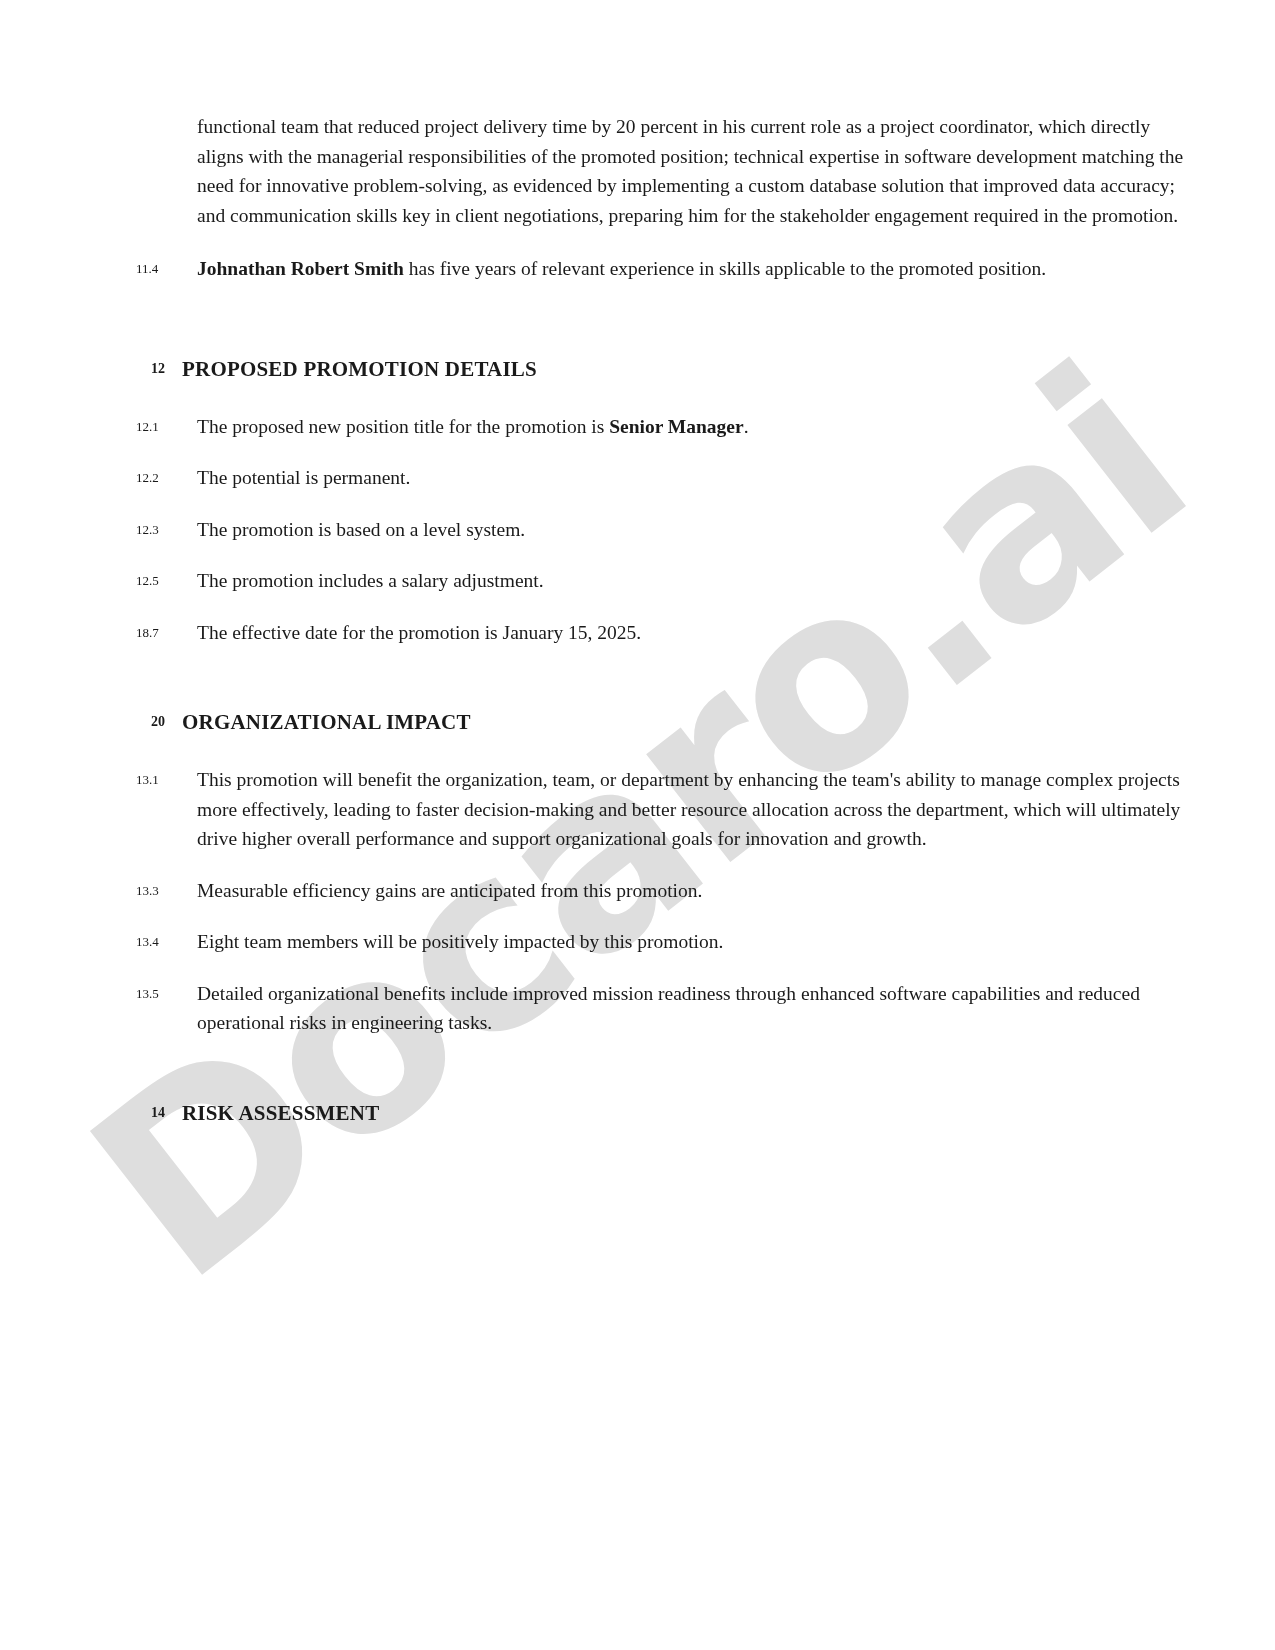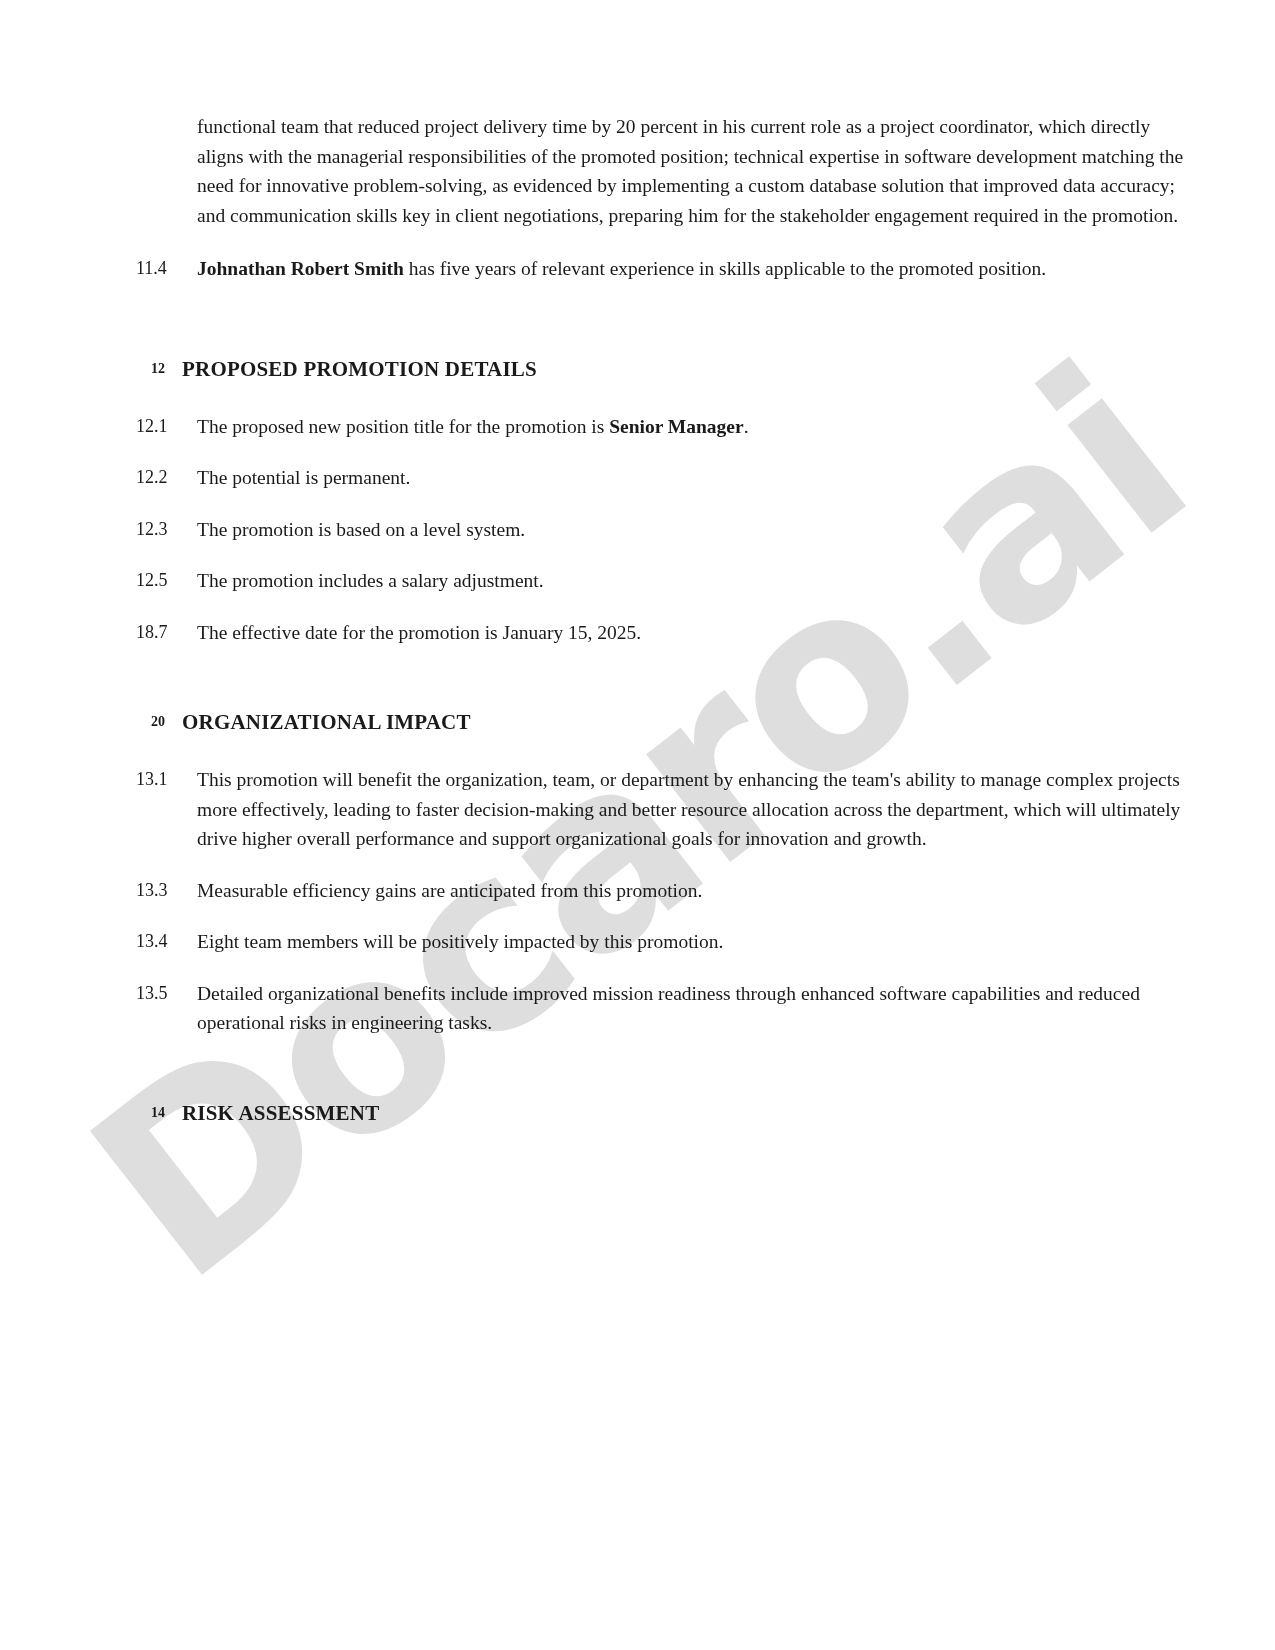--- a/index.html
+++ b/index.html
@@ -50,21 +50,21 @@
   }
   
   .clause {
     display: flex;
     align-items: flex-start;
     margin-bottom: 22px;
   }
   .clause-num {
     flex: 0 0 61px;
     width: 61px;
-    font-size: 18px;
+    font-size: 13px;
     line-height: 29.5px;
     white-space: nowrap;
   }
   .clause-body {
     flex: 1 1 auto;
     font-size: 19.5px;
     line-height: 29.5px;
     text-align: left;
   }
   

